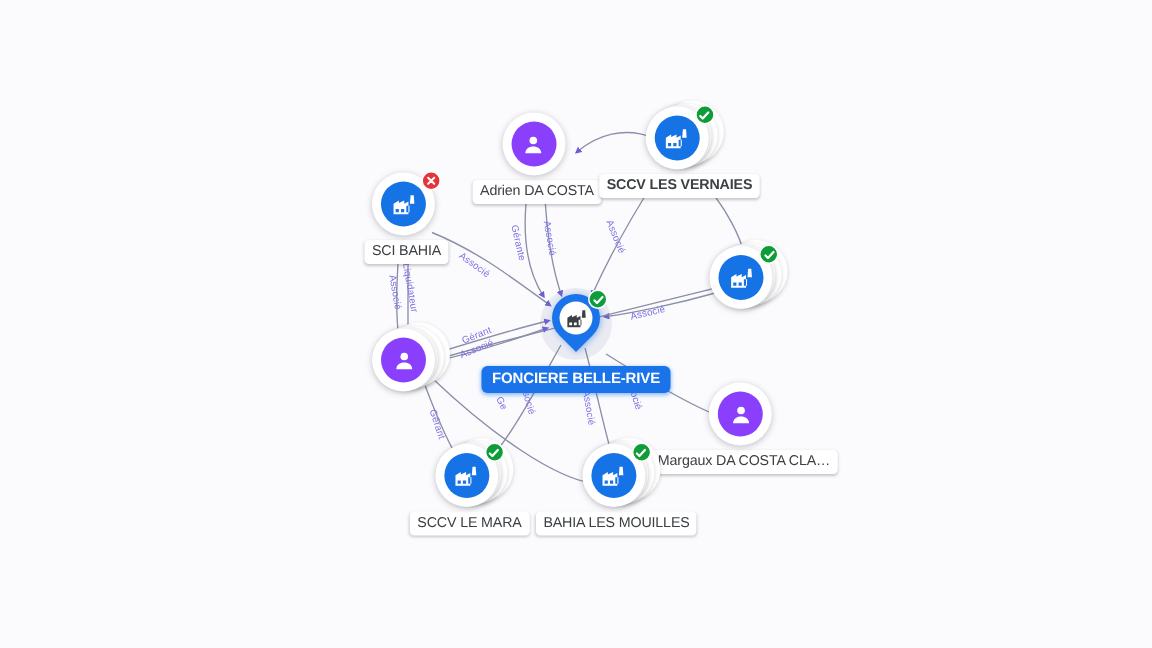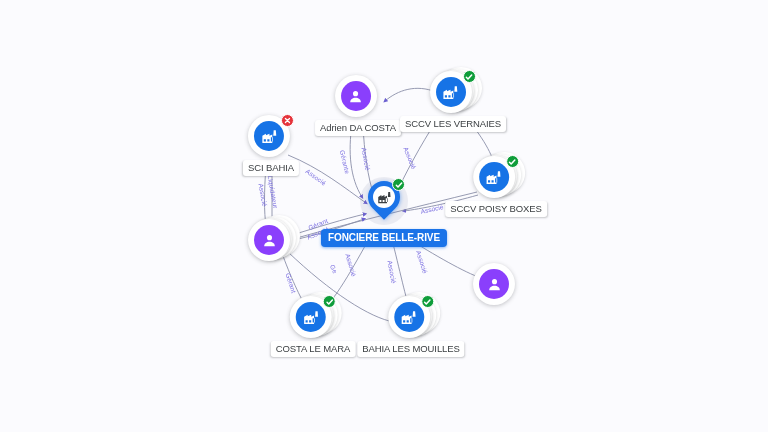--- a/index.html
+++ b/index.html
@@ -217,21 +217,21 @@
       <div class="edge-label" style="left: 318px; top: 224px; transform: translate(-50%, -50%) rotate(-22deg);">Gérant</div>
       <div class="edge-label" style="left: 318px; top: 233px; transform: translate(-50%, -50%) rotate(-22deg);">Associé</div>
       <div class="edge-label" style="left: 291px; top: 283px; transform: translate(-50%, -50%) rotate(72deg);">Gérant</div>
       <div class="edge-label" style="left: 351px; top: 265px; transform: translate(-50%, -50%) rotate(74deg);">Associé</div>
       <div class="edge-label" style="left: 334px; top: 269px; transform: translate(-50%, -50%) rotate(64deg);">Ge</div>
       <div class="edge-label" style="left: 392px; top: 272px; transform: translate(-50%, -50%) rotate(80deg);">Associé</div>
       <div class="edge-label" style="left: 422px; top: 262px; transform: translate(-50%, -50%) rotate(72deg);">Associé</div>
     </div>
 
   <div id="node-layer">
-      <div class="node focus" style="left: 384px; top: 211px;">
+      <div class="node focus" style="left: 384px; top: 226px;">
         <div class="pin-wrap">
           <div class="pin-glow"></div>
           <div class="pin-shape"></div>
           <div class="pin-inner">
             <svg width="15" height="15" viewBox="0 0 24 24" fill="#3c4043">
               <path d="M2 21V11l5-3v2.4l5-2.4v3l4-2v12H2zm2-2h3v-3H4v3zm5 0h3v-3H9v3zm5-6v6h3V13h-3z"></path>
               <path d="M18 3h3l.6 8H17.4L18 3z"></path>
             </svg>
           </div>
           <div class="pin-badge">
@@ -248,21 +248,21 @@
             <div class="inner-circle person">
               <svg width="17" height="17" viewBox="0 0 24 24" fill="#ffffff">
                 <circle cx="12" cy="8" r="3.6"></circle>
                 <path d="M4.5 20c0-4.1 3.4-6.4 7.5-6.4s7.5 2.3 7.5 6.4H4.5z"></path>
               </svg>
             </div>
           </div>
         </div>
         <div class="node-label">Adrien DA COSTA</div>
       </div>
-      <div class="node" style="left: 453px; top: 101px;">
+      <div class="node" style="left: 453px; top: 101px; font-weight: bold;">
         <div class="node-stack">
           <div class="stack-card s3"></div>
           <div class="stack-card s2"></div>
           <div class="stack-card s1"></div>
           <div class="node-disc">
             <div class="inner-circle company">
               <svg width="17" height="17" viewBox="0 0 24 24" fill="#ffffff">
                 <path d="M2 21V11l5-3v2.4l5-2.4v3l4-2v12H2zm2-2h3v-3H4v3zm5 0h3v-3H9v3zm5-6v6h3V13h-3z"></path>
                 <path d="M18 3h3l.6 8H17.4L18 3z"></path>
               </svg>
@@ -306,21 +306,20 @@
                 <path d="M18 3h3l.6 8H17.4L18 3z"></path>
               </svg>
             </div>
           </div>
           <div class="badge ok">
             <svg width="8" height="8" viewBox="0 0 24 24" fill="none" stroke="#ffffff" stroke-width="4.5" stroke-linecap="round" stroke-linejoin="round">
               <path d="M4 13l5 5L20 6"></path>
             </svg>
           </div>
         </div>
-        <div class="node-label">SCCV POISY BOXES</div>
       </div>
       <div class="node" style="left: 271px; top: 241px;">
         <div class="node-stack">
           <div class="stack-card s3"></div>
           <div class="stack-card s2"></div>
           <div class="stack-card s1"></div>
           <div class="node-disc">
             <div class="inner-circle person">
               <svg width="17" height="17" viewBox="0 0 24 24" fill="#ffffff">
                 <circle cx="12" cy="8" r="3.6"></circle>
@@ -334,41 +333,42 @@
         <div class="node-stack">
           <div class="node-disc">
             <div class="inner-circle person">
               <svg width="17" height="17" viewBox="0 0 24 24" fill="#ffffff">
                 <circle cx="12" cy="8" r="3.6"></circle>
                 <path d="M4.5 20c0-4.1 3.4-6.4 7.5-6.4s7.5 2.3 7.5 6.4H4.5z"></path>
               </svg>
             </div>
           </div>
         </div>
+        <div class="node-label">Margaux DA COSTA CLA…</div>
       </div>
       <div class="node" style="left: 313px; top: 326px;">
         <div class="node-stack">
           <div class="stack-card s3"></div>
           <div class="stack-card s2"></div>
           <div class="stack-card s1"></div>
           <div class="node-disc">
             <div class="inner-circle company">
               <svg width="17" height="17" viewBox="0 0 24 24" fill="#ffffff">
                 <path d="M2 21V11l5-3v2.4l5-2.4v3l4-2v12H2zm2-2h3v-3H4v3zm5 0h3v-3H9v3zm5-6v6h3V13h-3z"></path>
                 <path d="M18 3h3l.6 8H17.4L18 3z"></path>
               </svg>
             </div>
           </div>
           <div class="badge ok">
             <svg width="8" height="8" viewBox="0 0 24 24" fill="none" stroke="#ffffff" stroke-width="4.5" stroke-linecap="round" stroke-linejoin="round">
               <path d="M4 13l5 5L20 6"></path>
             </svg>
           </div>
         </div>
-        <div class="node-label">COSTA LE MARA</div>
+        <div class="node-label">SCCV LE MARA</div>
       </div>
       <div class="node" style="left: 411px; top: 326px;">
         <div class="node-stack">
           <div class="stack-card s3"></div>
           <div class="stack-card s2"></div>
           <div class="stack-card s1"></div>
           <div class="node-disc">
             <div class="inner-circle company">
               <svg width="17" height="17" viewBox="0 0 24 24" fill="#ffffff">
                 <path d="M2 21V11l5-3v2.4l5-2.4v3l4-2v12H2zm2-2h3v-3H4v3zm5 0h3v-3H9v3zm5-6v6h3V13h-3z"></path>

